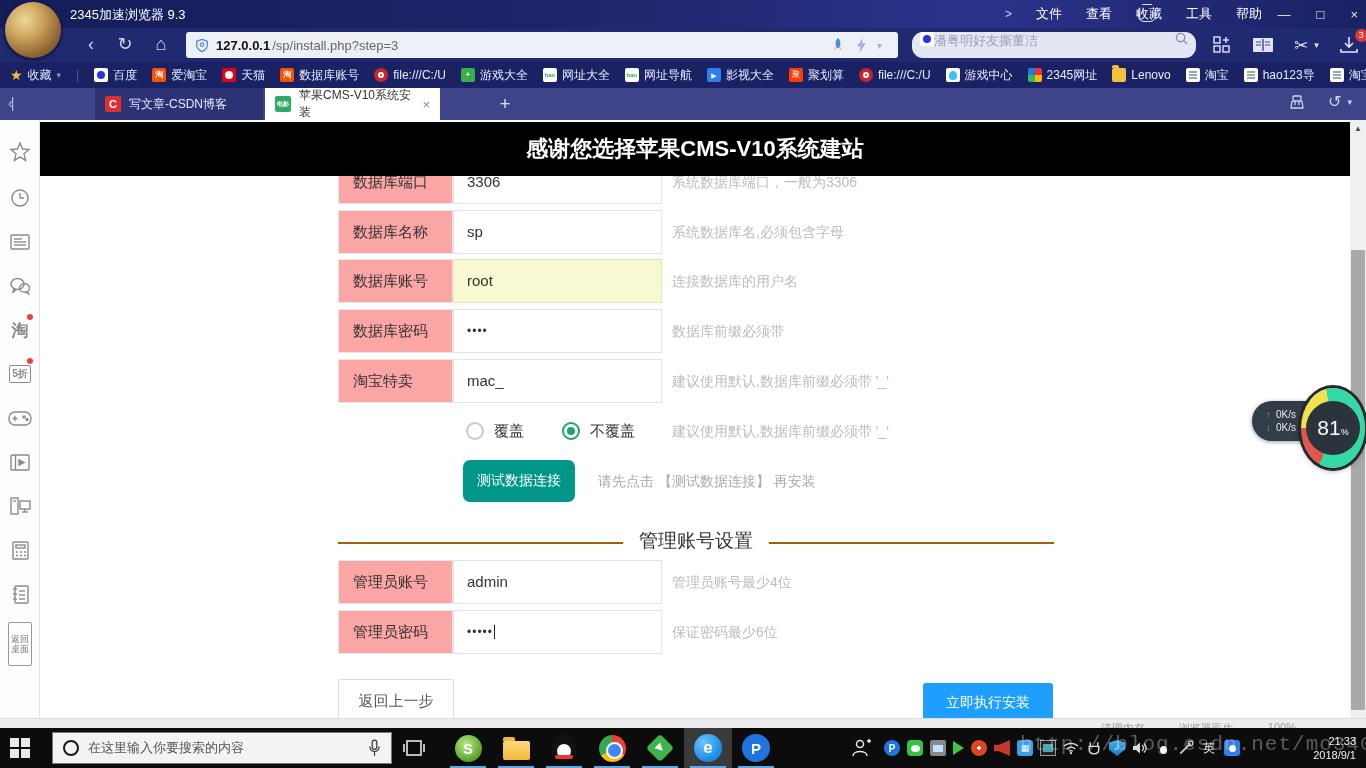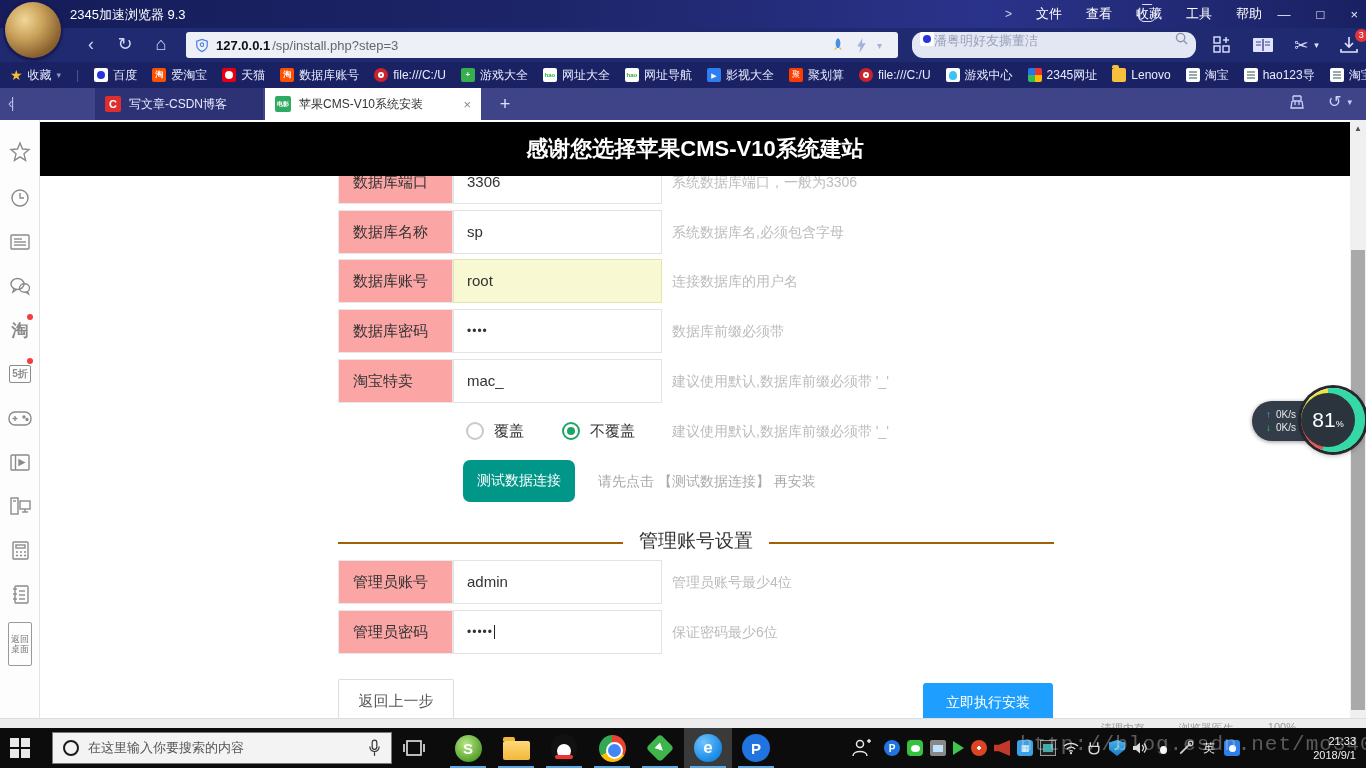--- a/index.html
+++ b/index.html
@@ -47,21 +47,21 @@
 .fav-2345{background:conic-gradient(#e33 0 25%,#fb0 0 50%,#3b5 0 75%,#27e 0)}
 .fav-folder{background:#f6c03e;border-radius:2px 2px 2px 2px;position:relative}
 .fav-folder:before{content:"";position:absolute;left:0;top:-3px;width:7px;height:3px;background:#f6c03e;border-radius:2px 2px 0 0}
 .fav-page{background:#fff;position:relative}
 .fav-page i{width:8px;height:1.5px;background:#9aa;box-shadow:0 3px 0 #9aa,0 -3px 0 #9aa}
 .bm-star{color:#f5c034;font-size:14px}
 .bm-sep{color:#4c55a0}
 .tabstrip{position:absolute;left:0;top:88px;width:1366px;height:32px;background:#3e4487}
 .tab{position:absolute;top:0;height:32px;display:flex;align-items:center;padding:0 10px;gap:8px;font-size:12px}
 .tab-1{left:95px;width:168px;background:#2c3274;color:#e8eaff}
-.tab-2{left:265px;width:216px;background:#fff;color:#333}
+.tab-2{left:265px;width:175px;background:#fff;color:#333}
 .tab-close{margin-left:auto;color:#888;font-size:13px}
 .tabchev{position:absolute;left:8px;top:7px;color:#b9bfe8;font-size:14px;letter-spacing:-2px}
 .newtab{position:absolute;left:492px;top:4px;width:26px;height:24px;color:#dfe2ff;font-size:18px;text-align:center;line-height:24px}
 .tab-right{position:absolute;right:14px;top:4px;display:flex;gap:22px;color:#cdd2f8;align-items:center}
 .favicon{width:16px;height:16px;border-radius:2px;display:inline-flex;align-items:center;justify-content:center;font-size:11px;font-weight:bold;flex:none}
 .fv-csdn{background:#e02e2e;color:#fff}
 .fv-cms{background:#2faa62;color:#fff;font-size:6px}
 
 
 .content{position:absolute;left:0;top:120px;width:1366px;height:608px;background:#fff}
@@ -90,23 +90,23 @@
 .btn-install{position:absolute;left:923px;top:563px;width:130px;height:40px;background:#1e9fff;border:none;color:#fff;font-size:14px;border-radius:3px;font-family:inherit}
 .cursorbar{border-right:1.5px solid #222;padding-right:1px}
 .scroll-track{position:absolute;left:1350px;top:0;width:16px;height:608px;background:#f0f0f0}
 .scroll-up{position:absolute;left:0;top:4px;width:16px;text-align:center;font-size:8px;color:#505050}
 .scroll-thumb{position:absolute;left:1px;top:130px;width:14px;height:460px;background:#a9a9a9}
 .speed{position:absolute;left:1252px;top:281px;width:80px;height:40px;background:#333d49;border-radius:20px 4px 4px 20px;z-index:40;
  display:flex;flex-direction:column;justify-content:center;padding-left:14px;gap:2px;box-shadow:0 1px 4px rgba(0,0,0,.4)}
 .speed-row{display:flex;align-items:center;gap:5px;font-size:10px;color:#e8e8e8}
 .arrow-up{color:#4da3ff;font-size:10px}
 .arrow-dn{color:#39c56f;font-size:10px}
-.gauge{position:absolute;left:1301px;top:268px;width:64px;height:64px;border-radius:50%;z-index:41;
+.gauge{position:absolute;left:1301px;top:268px;width:64px;height:80px;border-radius:50%;z-index:41;
  background:conic-gradient(from 200deg,#e2574c 0 70deg,#f0e24b 70deg 150deg,#35d9a5 150deg 360deg);
- box-shadow:0 0 0 3px #23272e,0 2px 6px rgba(0,0,0,.5);display:flex;align-items:center;}
+ box-shadow:0 0 0 3px #23272e,0 2px 6px rgba(0,0,0,.5);display:flex;align-items:center;justify-content:center}
 .gauge-in{width:54px;height:54px;border-radius:50%;background:#2b333d;display:flex;align-items:center;justify-content:center;color:#fff}
 .gauge-num{font-size:21px;font-weight:300}
 .gauge-pct{font-size:9px;margin-top:8px}
 .statusbar{position:absolute;left:0;top:598px;width:1366px;height:10px;background:#ededed;overflow:hidden;border-top:1px solid #ddd}
 .status-items{position:absolute;right:70px;top:2px;display:flex;gap:34px;font-size:11px;color:#9a9a9a;white-space:nowrap}
 
 
 .taskbar{position:absolute;left:0;top:728px;width:1366px;height:40px;background:#0c0c0c}
 .start{position:absolute;left:10px;top:10px;width:20px;height:20px;display:grid;grid-template-columns:9px 9px;grid-template-rows:9px 9px;gap:2px}
 .start i{background:#e8e8e8}

